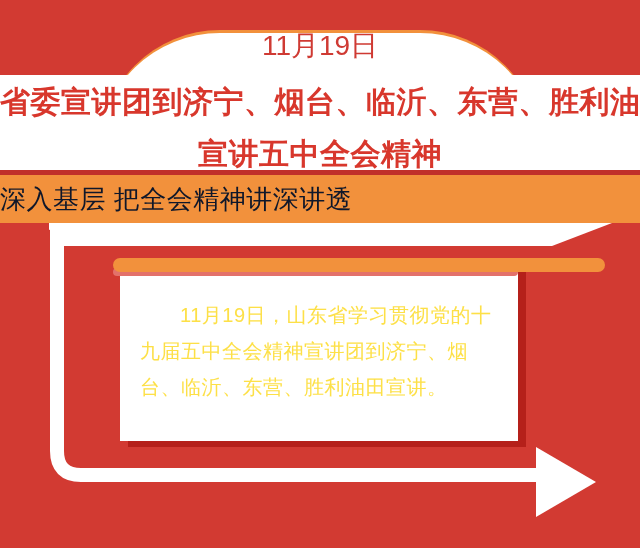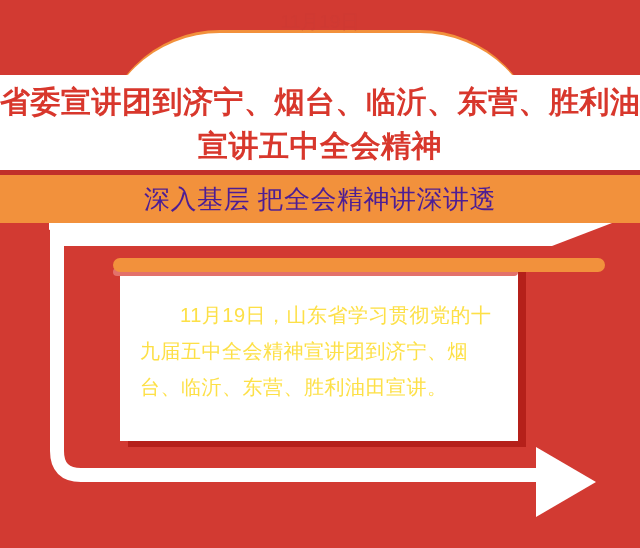--- a/index.html
+++ b/index.html
@@ -35,24 +35,24 @@
     width: 440px;
     height: 120px;
     background: #ffffff;
     border-top: 3px solid #f2913c;
     border-radius: 220px 220px 0 0;
     box-sizing: border-box;
   }
   .date-text {
     position: absolute;
     left: 0;
-    top: 12px;
+    top: 32px;
     width: 640px;
     text-align: center;
-    font-size: 19px;
+    font-size: 28px;
     line-height: 1;
     color: #cf3a33;
     font-weight: 400;
     letter-spacing: 0px;
     z-index: 3;
   }
 
   
   .title-block {
     position: absolute;
@@ -64,20 +64,21 @@
   }
   .title-line {
     width: 640px;
     text-align: center;
     color: #d8372c;
     font-weight: bold;
     font-size: 30px;
     line-height: 44px;
     letter-spacing: 0.5px;
     white-space: nowrap;
+    margin-top: 8px;
   }
   .title-line.l1 { margin-top: 5px; }
 
   
   .title-rule {
     position: absolute;
     left: 0; top: 170px;
     width: 640px;
     height: 5px;
     background: #c0302a;
@@ -88,22 +89,22 @@
   .orange-band {
     position: absolute;
     left: 0; top: 175px;
     width: 640px;
     height: 48px;
     background: #f2913c;
     z-index: 2;
   }
   .orange-band-text {
     width: 640px;
-    text-align: center;
-    color: #4c1d95;
+    text-align: left;
+    color: #0f172a;
     font-size: 26px;
     line-height: 48px;
     letter-spacing: 0.5px;
     white-space: nowrap;
   }
 
   
   .ribbon-white {
     position: absolute;
     left: 0; top: 223px;

